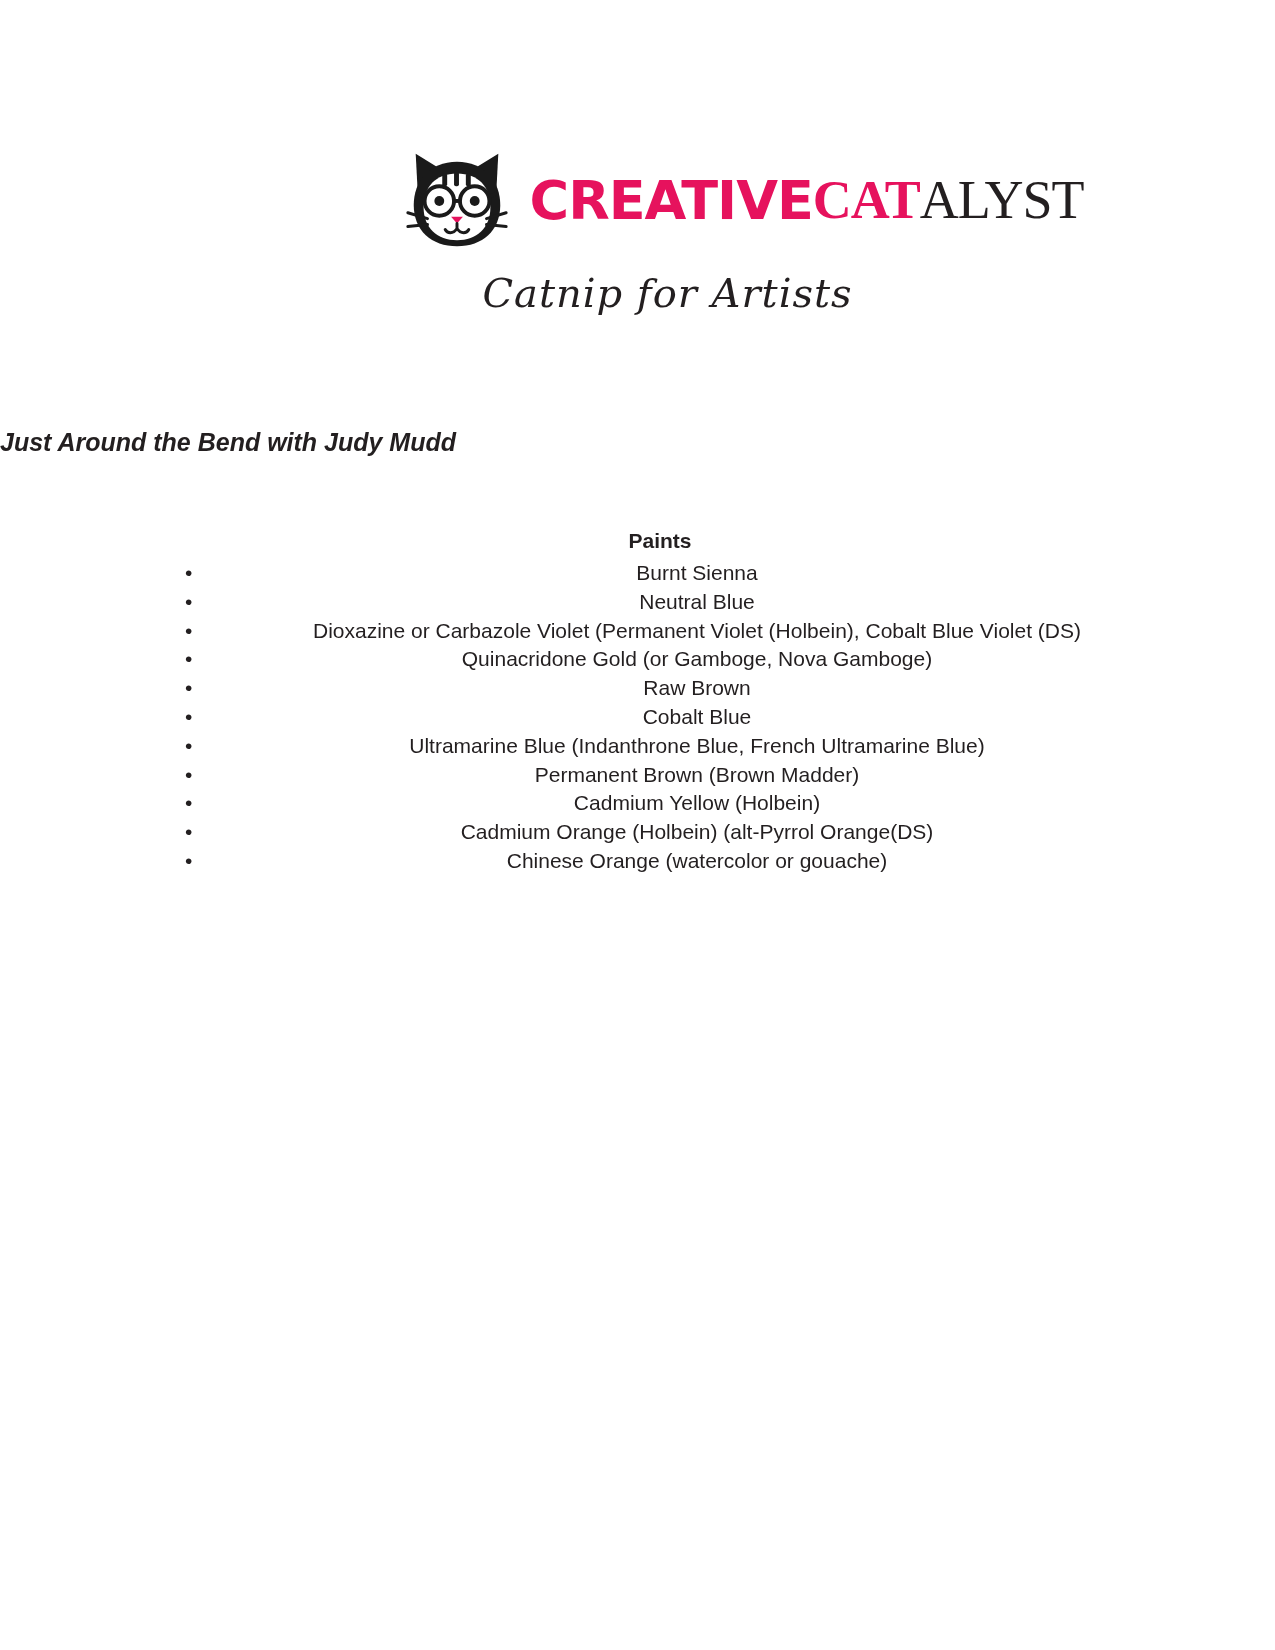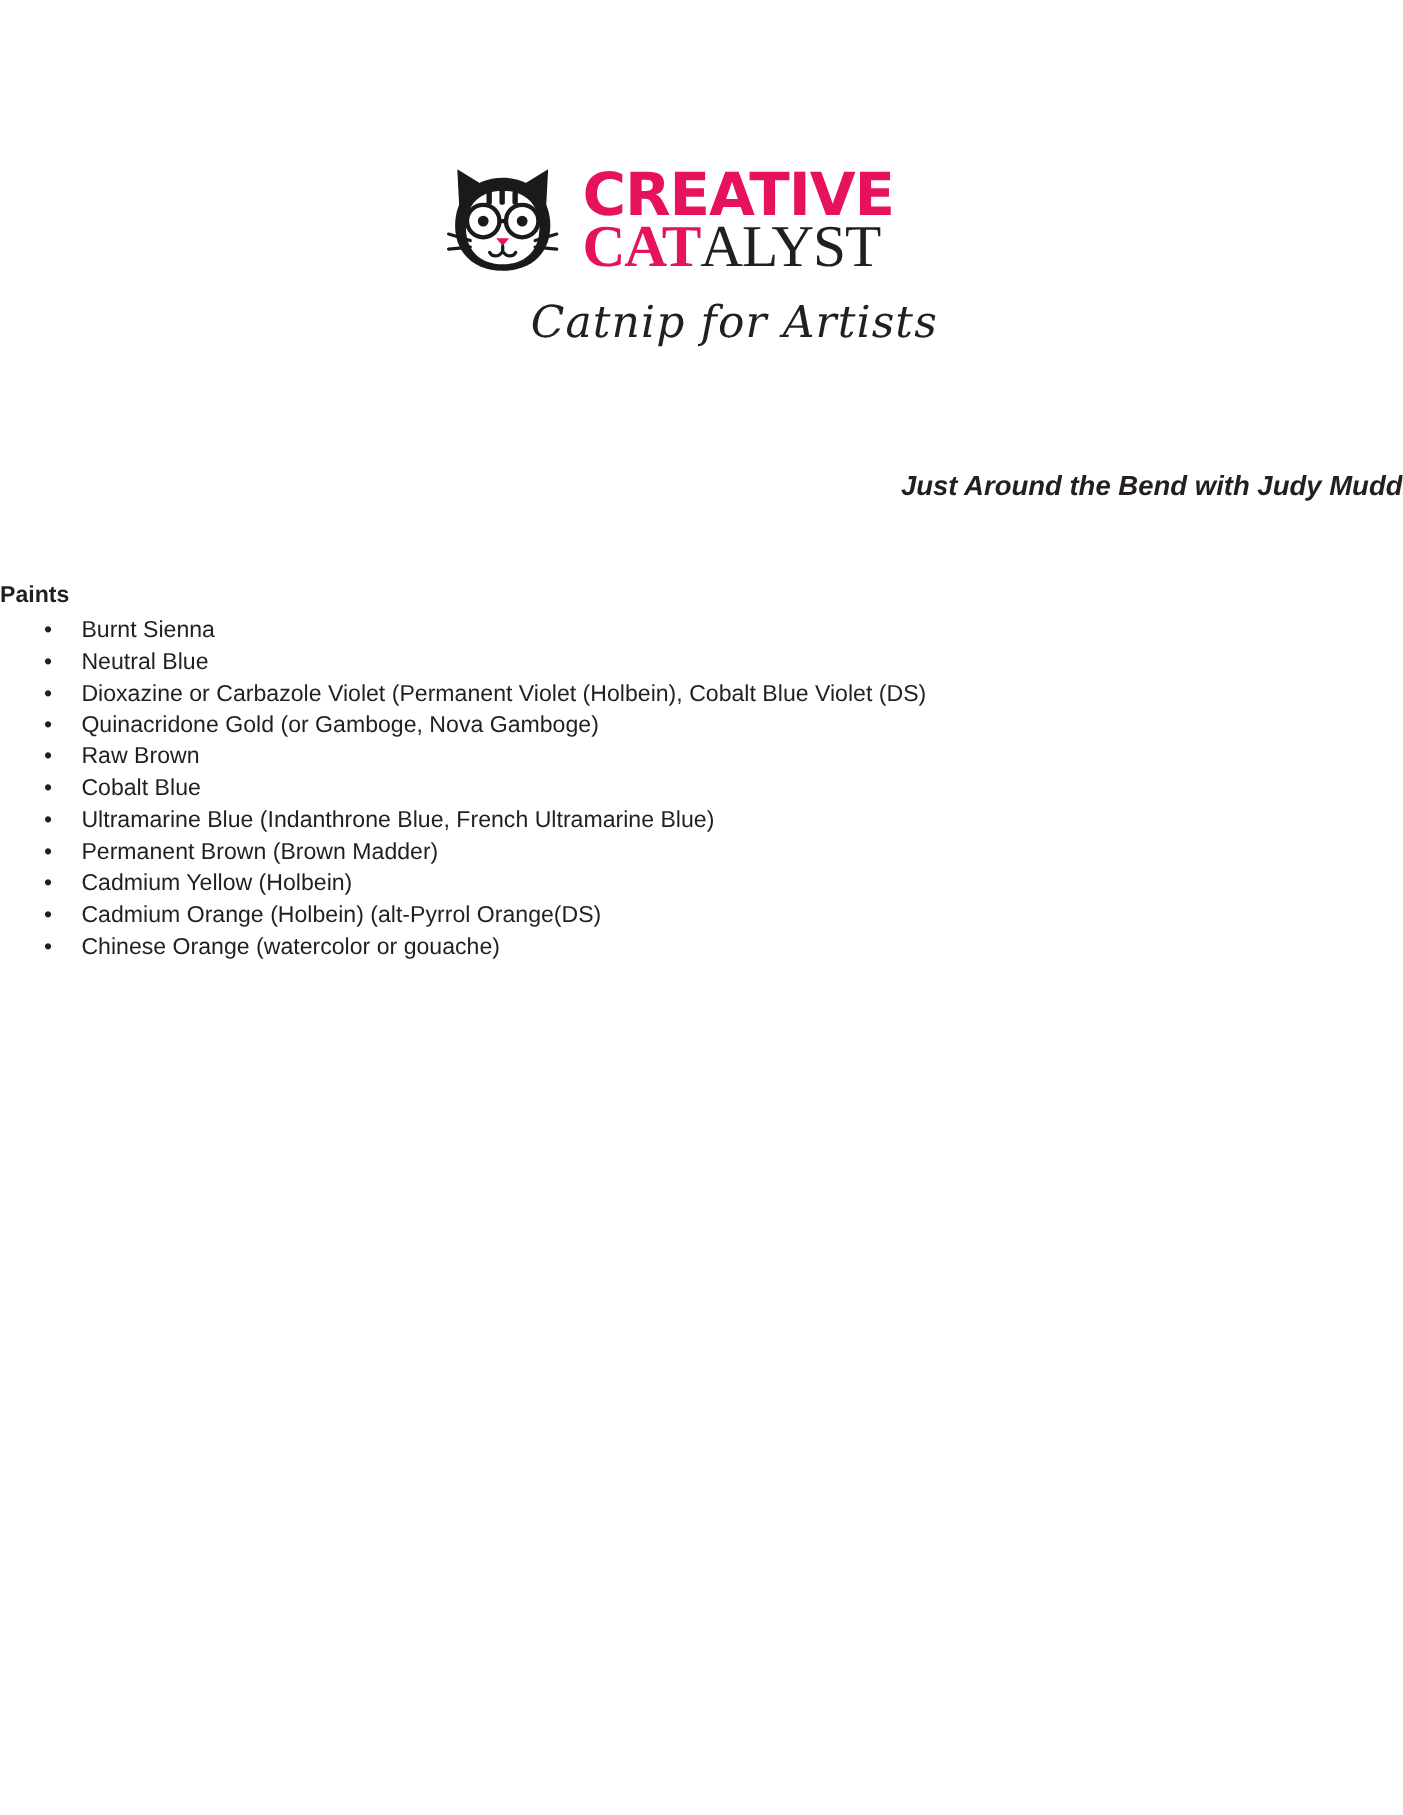--- a/index.html
+++ b/index.html
@@ -37,21 +37,21 @@
     align-items: center;
     gap: 14px;
   }
   .cat-mark {
     width: 118px;
     height: 118px;
     flex: 0 0 118px;
   }
   .wordmark {
     display: flex;
-    flex-direction: column;
+    flex-direction: row;
     line-height: 0.88;
     padding-top: 4px;
   }
   .word-creative {
     font-family: "DejaVu Sans", sans-serif;
     font-weight: bold;
     font-size: 54px;
     letter-spacing: -1px;
     color: #e6125d;
   }
@@ -74,32 +74,34 @@
     margin-left: 60px;
     font-family: "DejaVu Serif", serif;
     font-style: italic;
     font-size: 40px;
     color: #231f20;
     letter-spacing: 1px;
   }
 
   
   .doc-title {
-    text-align: right;
+    text-align: left;
     margin-top: 112px;
     font-size: 25px;
     font-weight: bold;
     font-style: italic;
     color: #231f20;
   }
 
   
   .content {
     margin-top: 72px;
+    padding-left: 145px;
     padding-right: 100px;
+    text-align: center;
   }
   .section-heading {
     font-size: 21px;
     font-weight: bold;
     color: #231f20;
     margin-bottom: 6px;
   }
   ul.paint-list {
     list-style: none;
     margin: 0;

